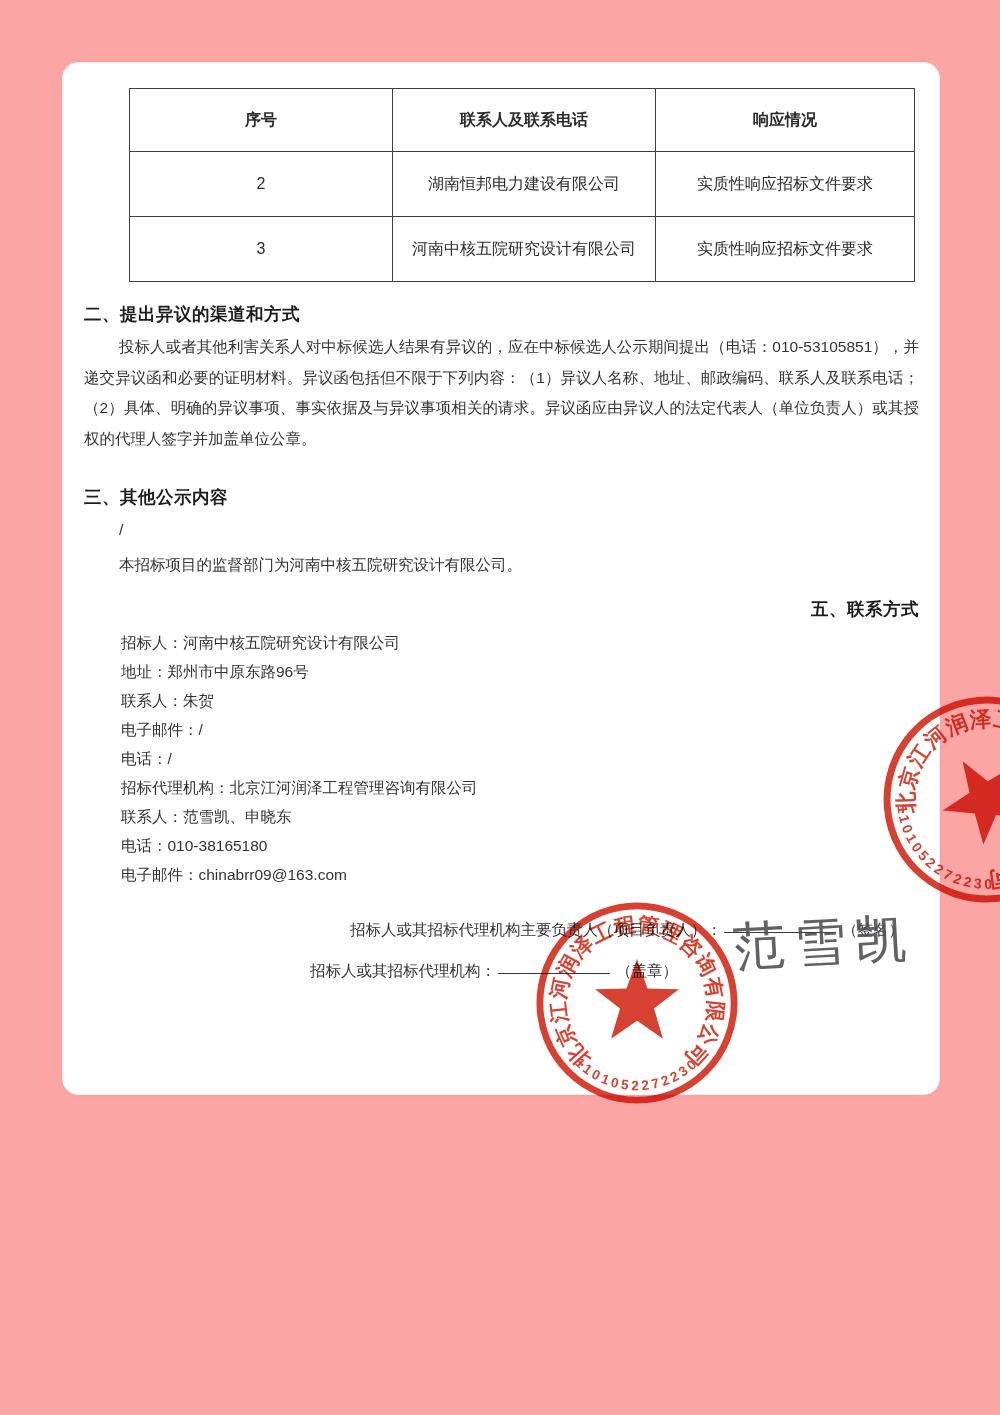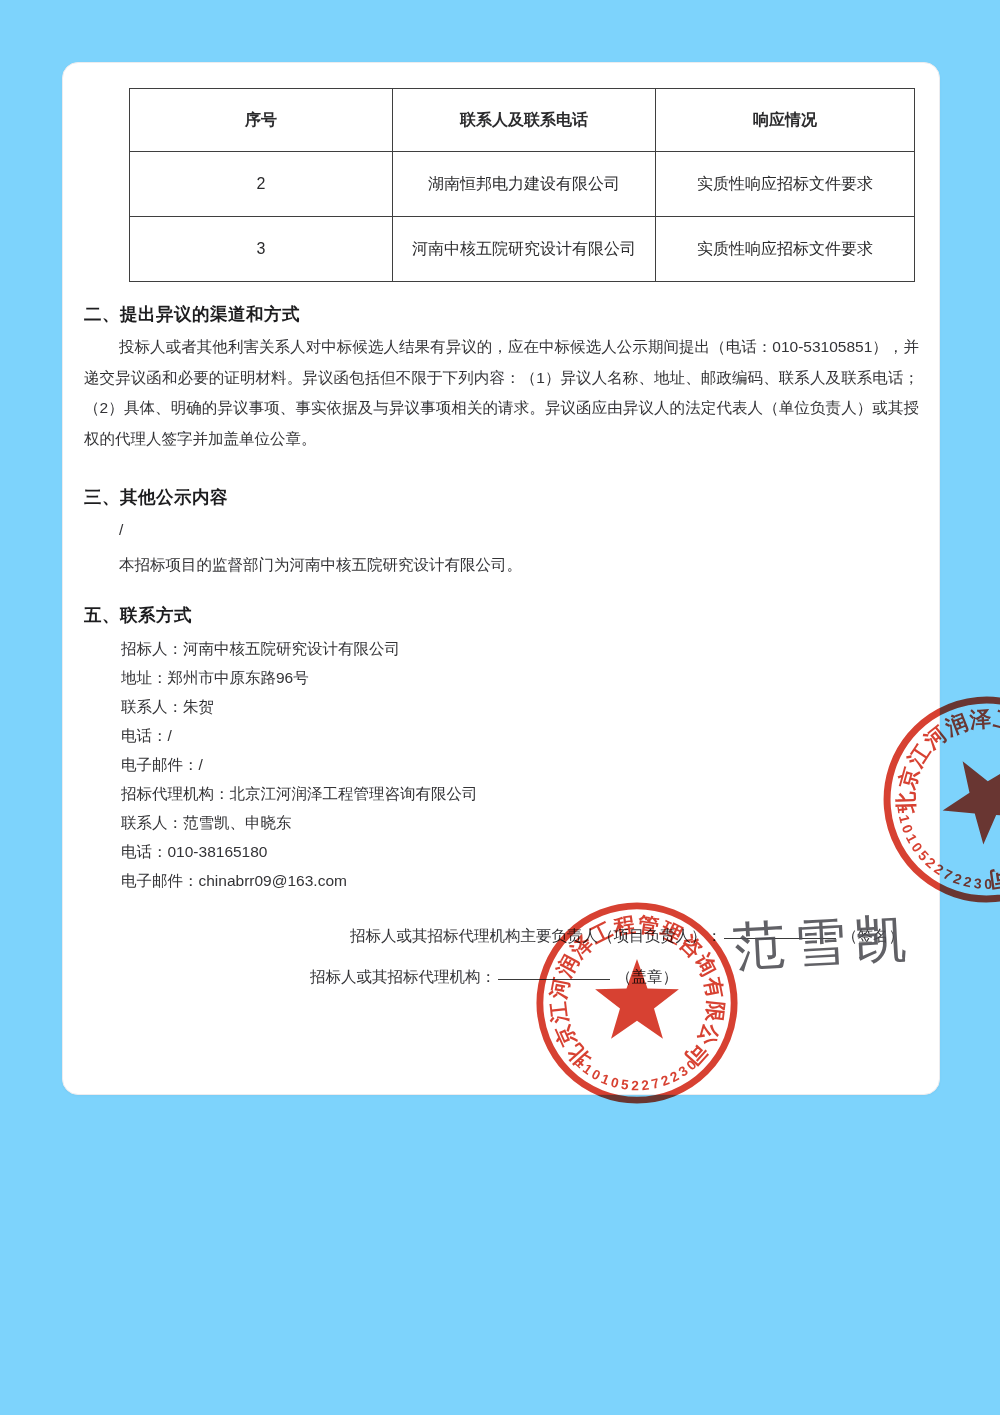--- a/index.html
+++ b/index.html
@@ -6,21 +6,21 @@
   html, body { width: 1000px; }
   body {
     font-family: "Liberation Sans", "DejaVu Sans", sans-serif;
     background: #f7f7f8;
     color: #2e2e30;
   }
   .page {
     position: relative;
     width: 1000px;
     height: 1415px;
-    background: #7dd3fc;
+    background: #fca5a5;
     overflow: hidden;
     padding-left: 27px;
   }
   .card {
     position: absolute;
     left: 62px;
     top: 62px;
     width: 878px;
     height: 1033px;
     background: #ffffff;
@@ -52,21 +52,21 @@
   h2.sec {
     font-size: 17.5px;
     font-weight: 700;
     color: #1d1d1f;
     line-height: 26px;
     letter-spacing: 0.5px;
   }
   .sec-objection { margin-top: 19px; }
   .sec-other     { margin-top: 30px; }
   .sec-superv    { margin-top: 20px; }
-  .sec-contact   { margin-top: 22px; }
+  .sec-contact   { margin-top: 16px; text-align: right; }
   p.body-text {
     margin-top: 5px;
     font-size: 15.5px;
     line-height: 30.5px;
     text-align: justify;
     text-indent: 35px;
     color: #333336;
   }
   p.plain {
     margin-top: 5px;
@@ -168,22 +168,22 @@
     <h2 class="sec sec-other">三、其他公示内容</h2>
     <p class="plain">/</p>
 
     <p class="plain">本招标项目的监督部门为河南中核五院研究设计有限公司。</p>
 
     <h2 class="sec sec-contact">五、联系方式</h2>
     <div class="contact-block">
       <div class="contact-line">招标人：河南中核五院研究设计有限公司</div>
       <div class="contact-line">地址：郑州市中原东路96号</div>
       <div class="contact-line">联系人：朱贺</div>
+      <div class="contact-line">电子邮件：/</div>
       <div class="contact-line">电话：/</div>
-      <div class="contact-line">电子邮件：/</div>
       <div class="contact-line">招标代理机构：北京江河润泽工程管理咨询有限公司</div>
       <div class="contact-line">联系人：范雪凯、申晓东</div>
       <div class="contact-line">电话：010-38165180</div>
       <div class="contact-line">电子邮件：chinabrr09@163.com</div>
     </div>
 
     <div class="signoff-row first">
       <span>招标人或其招标代理机构主要负责人（项目负责人）：</span><span class="sig-underline"></span><span>（签名）</span>
     </div>
     <div class="signoff-row second">

